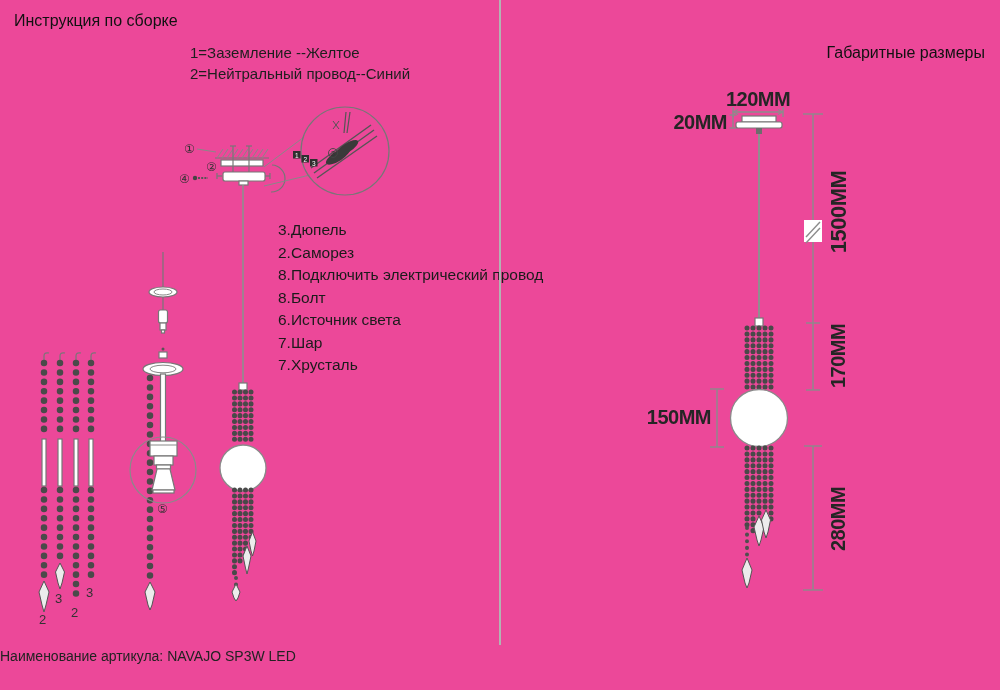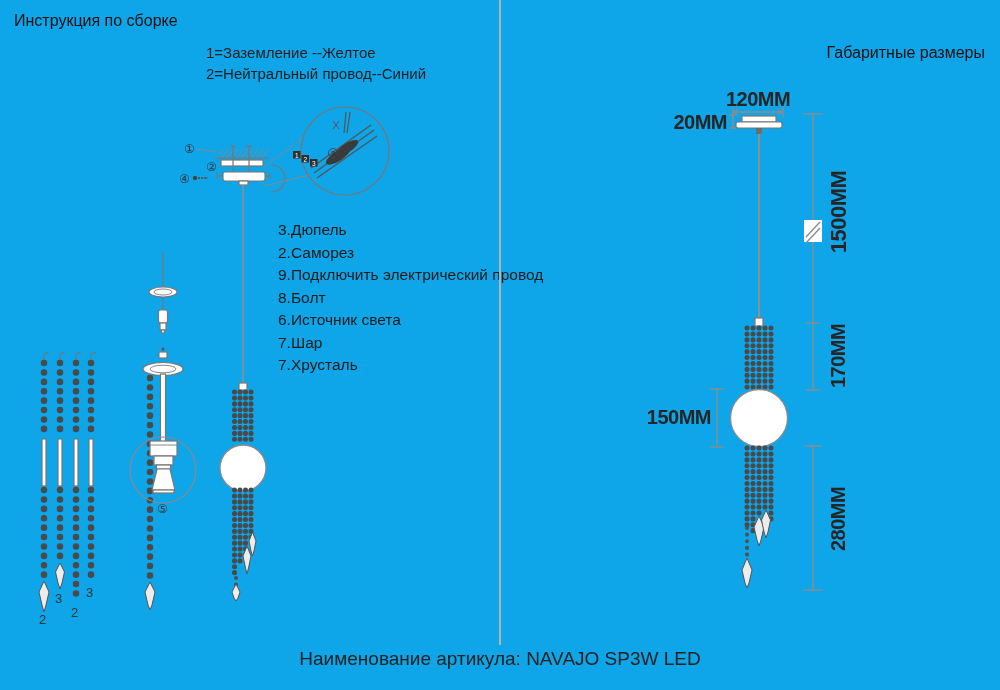--- a/index.html
+++ b/index.html
@@ -1,26 +1,26 @@
 <!DOCTYPE html>
 <html><head>
 <meta charset="utf-8">
 <style>
   html,body{margin:0;padding:0;}
   .page{
-    position:relative;width:1000px;height:690px;background:#0ea5e9;
+    position:relative;width:1000px;height:690px;background:#ec4899;
     font-family:"Liberation Sans","DejaVu Sans",sans-serif;color:#1c1c1c;overflow:hidden;
   }
   .hdr{position:absolute;top:12px;font-size:16px;color:#111;}
   .hdr.left{left:14px;}
   .hdr.right{right:15px;margin-top:32px;}
-  .legend{position:absolute;left:190px;top:42px;font-size:15px;line-height:21px;color:#1e1e1e;font-weight:500;margin-left:16px;}
+  .legend{position:absolute;left:190px;top:42px;font-size:15px;line-height:21px;color:#1e1e1e;font-weight:500;}
   .parts{position:absolute;left:278px;top:219px;font-size:15.5px;line-height:22.5px;color:#1b1b1b;}
   .divider{position:absolute;left:499px;top:0;width:2px;height:645px;background:#b3b3b3;}
-  .footer{position:absolute;left:0;top:648px;width:100%;text-align:center;font-size:19px;color:#222;}
+  .footer{position:absolute;left:0;top:648px;width:100%;text-align:left;font-size:14px;color:#222;}
   svg{position:absolute;left:0;top:0;}
   .ln{stroke:#777;stroke-width:1.2;fill:none;}
   .lnthin{stroke:#888;stroke-width:1;fill:none;}
   .cord{stroke:#8f8f8f;stroke-width:2;fill:none;}
   .beads{stroke:#494949;stroke-width:5;stroke-dasharray:0.1 5.8;stroke-linecap:round;fill:none;}
   .beads-lg{stroke:#4a4a4a;stroke-width:6.5;stroke-dasharray:0.1 9.3;stroke-linecap:round;fill:none;}
   .beads-sm{stroke:#4f4f4f;stroke-width:4;stroke-dasharray:0.1 6.5;stroke-linecap:round;fill:none;}
   .drop{fill:#ececec;stroke:#555;stroke-width:1;}
   .whitefill{fill:#ffffff;stroke:#777;stroke-width:1.2;}
   .dim{stroke:#8c8c8c;stroke-width:1.4;fill:none;}
@@ -40,21 +40,21 @@
   <div class="hdr right">Габаритные размеры</div>
 
   <div class="legend">
     <div>1=Заземление --Желтое</div>
     <div>2=Нейтральный провод--Синий</div>
   </div>
 
   <div class="parts">
     <div>3.Дюпель</div>
     <div>2.Саморез</div>
-    <div>9.Подключить электрический провод</div>
+    <div>8.Подключить электрический провод</div>
     <div>8.Болт</div>
     <div>6.Источник света</div>
     <div>7.Шар</div>
     <div>7.Хрусталь</div>
   </div>
 
   <div class="divider"></div>
 
   <svg width="500" height="645" viewBox="0 0 500 645">
 

